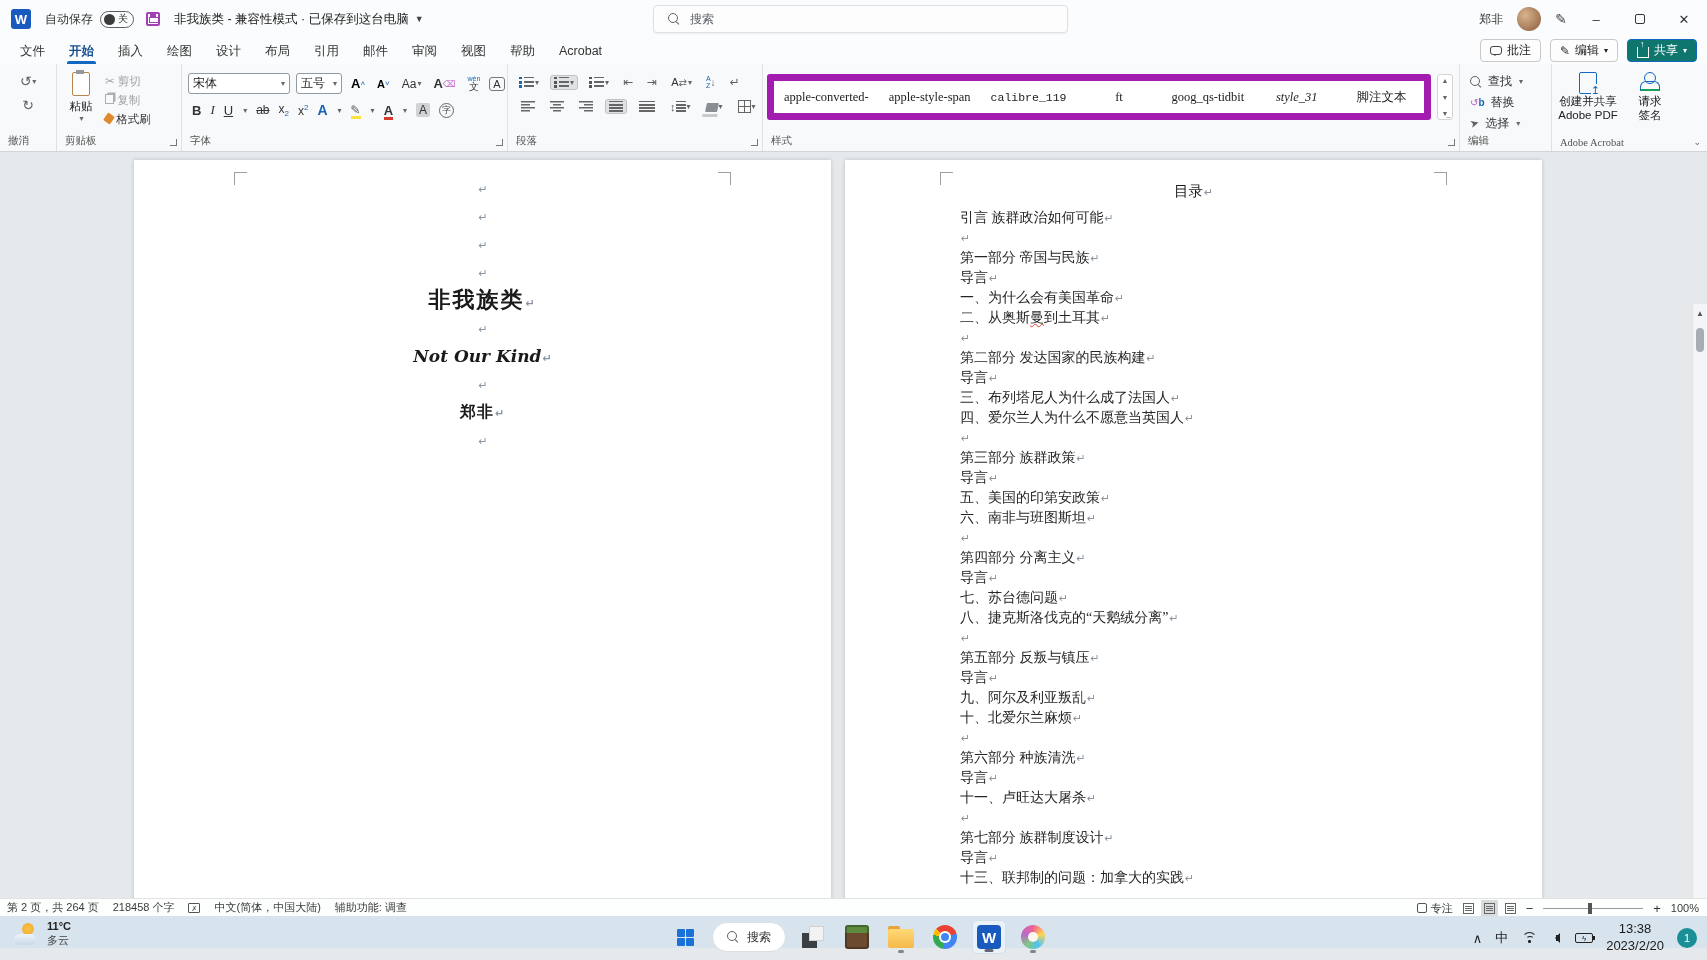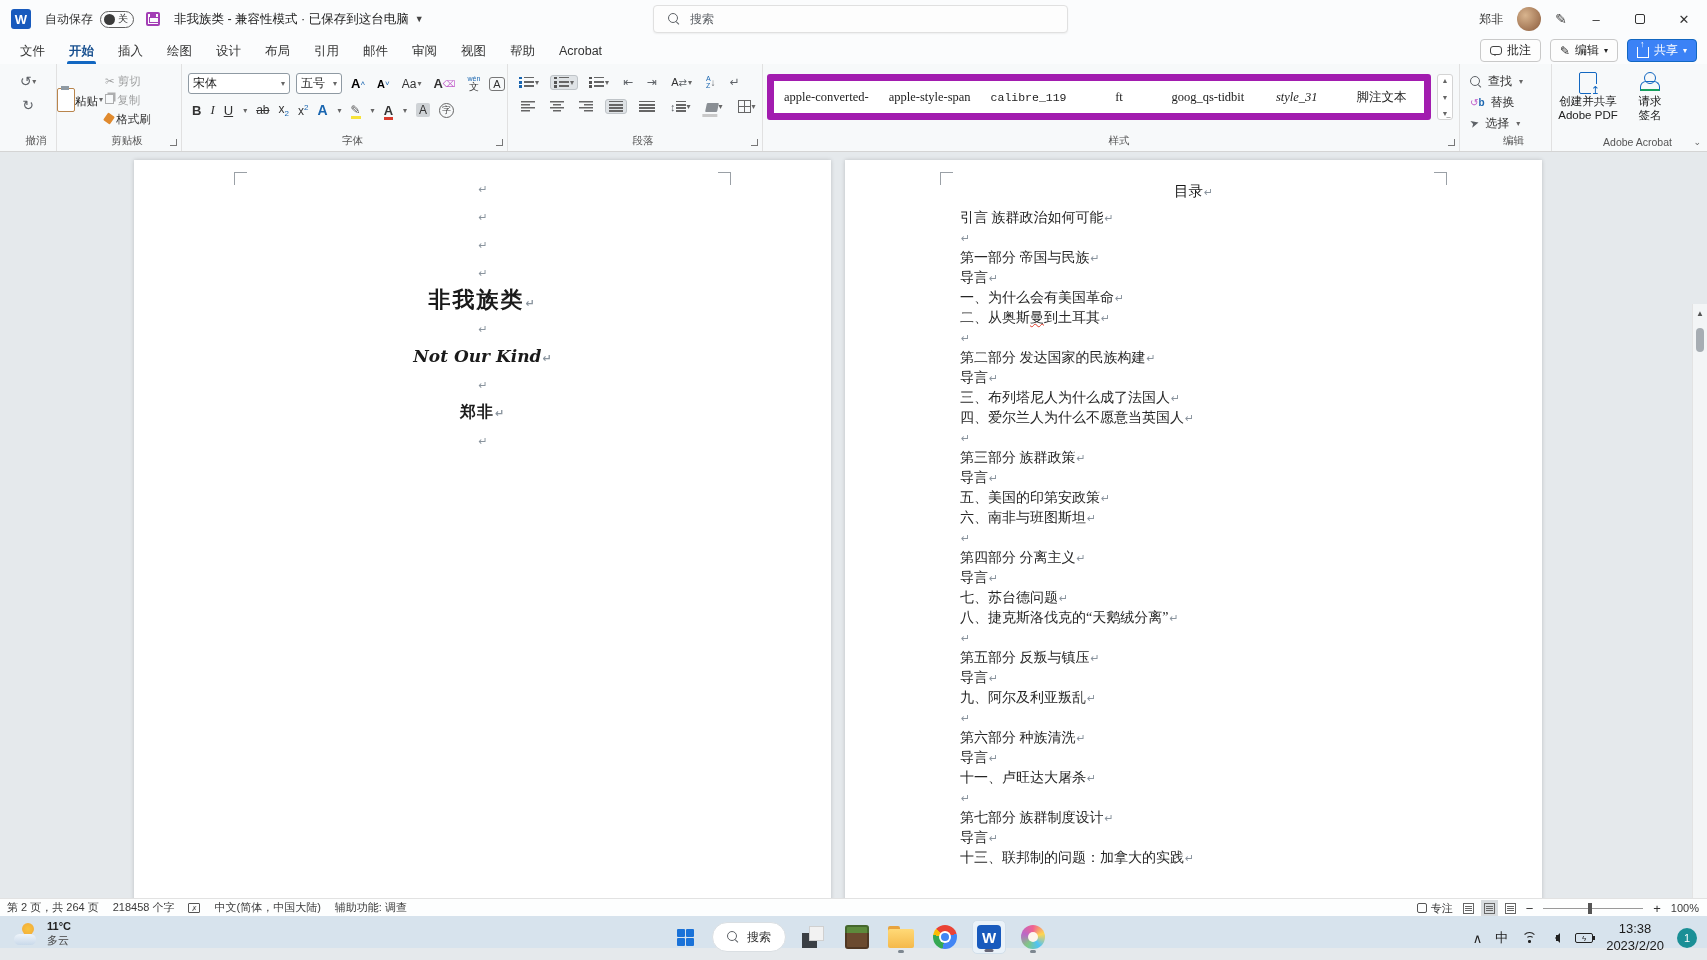--- a/index.html
+++ b/index.html
@@ -40,32 +40,32 @@
 
   
   .tabsrow { position:absolute; left:0; top:38px; width:1707px; height:26px; background:#fbfcfd;
     display:flex; align-items:center; }
   .rtab { font-size:12.5px; color:#333; padding:0 12px; height:26px; display:flex; align-items:center; position:relative; }
   .rtab.active { font-weight:bold; color:#174f8f; }
   .rtab.active::after { content:""; position:absolute; left:10px; right:10px; bottom:0; height:3px; background:#1267c1; border-radius:2px 2px 0 0; }
   .tabs-right { position:absolute; right:10px; top:39px; display:flex; gap:9px; }
   .pill-btn { height:23px; border:1px solid #c9c9c9; background:#fdfdfd; border-radius:4px;
     display:flex; align-items:center; gap:5px; padding:0 9px; font-size:12px; color:#222; }
-  .pill-btn.share { background:#3b82f6; border-color:#1267c1; color:#fff;font-family:Liberation Serif, serif; }
+  .pill-btn.share { background:#0f766e; border-color:#1267c1; color:#fff;font-family:Liberation Serif, serif; }
   .bubble { width:12px; height:9px; border:1.3px solid #444; border-radius:3px; position:relative; }
   .bubble::after { content:""; position:absolute; left:2px; bottom:-4px; border:2px solid transparent; border-top-color:#444; }
   .chev { font-size:8px; }
   .share-ic { width:12px; height:11px; border:1.3px solid #fff; border-top:none; position:relative; margin-top:3px; }
   .share-ic::after { content:"↑"; position:absolute; left:2px; top:-8px; font-size:9px; color:#fff; }
 
   
   .ribbon { position:absolute; left:0; top:64px; width:1707px; height:88px; background:#f7f9fa;
     border-bottom:1px solid #d4d4d4; display:flex; }
   .rgroup { position:relative; height:100%; border-right:1px solid #e1e1e1; }
-  .rg-label { position:absolute; bottom:3px; left:16px; right:0; text-align:center; font-size:10.5px; color:#555; }
+  .rg-label { position:absolute; bottom:3px; left:8px; right:0; font-size:10.5px; color:#555;font-family:Liberation Serif, serif; }
   .launcher { position:absolute; right:4px; bottom:5px; width:7px; height:7px;
     border-right:1.4px solid #777; border-bottom:1.4px solid #777; }
   .ric { color:#5f6368; font-size:14px; }
   .small-chev { font-size:8px; color:#666; margin-left:1px; }
   .rbtn { display:flex; align-items:center; justify-content:center; padding:1px 3px; border-radius:3px; }
   .rbtn.selected { background:#dfe3e6; border:1px solid #bfc4c8; }
   .disabled { opacity:.45; }
 
   
   .bars { width:14px; height:11px; background:
@@ -326,21 +326,21 @@
           </span>
         <span class="rbtn">
             <span class="ric">↻</span>
           </span>
       </div>
       <div class="rg-label">撤消</div>
     </div>
 
     <div class="rgroup" style="width:125px;">
       <div style="display:flex;padding-top:8px;">
-        <div style="width:48px;display:flex;flex-direction:row;align-items:center;">
+        <div style="width:48px;display:flex;flex-direction:column;align-items:center;">
           <div style="width:18px;height:24px;border:1.5px solid #b9854c;border-radius:2px;position:relative;background:#fff;">
             <div style="position:absolute;left:3px;top:-3px;width:8px;height:4px;background:#8f9aa3;"></div>
           </div>
           <span style="font-size:11.5px;color:#222;margin-top:3px;">粘贴</span>
           <span class="small-chev">▾</span>
         </div>
         <div style="display:flex;flex-direction:column;gap:4px;font-size:11.5px;color:#333;padding-top:2px;">
           <span class="disabled"><span>✂</span> <span>剪切</span></span>
           <span class="disabled"><span style="display:inline-block;width:9px;height:10px;border:1px solid #555;box-shadow:2px -2px 0 -0.5px #555;"></span> <span>复制</span></span>
           <span><span style="display:inline-block;width:8px;height:9px;background:#e08a2e;transform:rotate(35deg);border-radius:1px;"></span> <span>格式刷</span></span>
@@ -573,20 +573,21 @@
             <div class="toc-line"><span></span><span class="sq"></span><span></span><span>六、南非与班图斯坦</span><span class="mark">↵</span></div>
             <div class="toc-line"><span></span><span class="sq"></span><span></span><span></span><span class="mark">↵</span></div>
             <div class="toc-line"><span></span><span class="sq"></span><span></span><span>第四部分 分离主义</span><span class="mark">↵</span></div>
             <div class="toc-line"><span></span><span class="sq"></span><span></span><span>导言</span><span class="mark">↵</span></div>
             <div class="toc-line"><span></span><span class="sq"></span><span></span><span>七、苏台德问题</span><span class="mark">↵</span></div>
             <div class="toc-line"><span></span><span class="sq"></span><span></span><span>八、捷克斯洛伐克的“天鹅绒分离”</span><span class="mark">↵</span></div>
             <div class="toc-line"><span></span><span class="sq"></span><span></span><span></span><span class="mark">↵</span></div>
             <div class="toc-line"><span></span><span class="sq"></span><span></span><span>第五部分 反叛与镇压</span><span class="mark">↵</span></div>
             <div class="toc-line"><span></span><span class="sq"></span><span></span><span>导言</span><span class="mark">↵</span></div>
             <div class="toc-line"><span></span><span class="sq"></span><span></span><span>九、阿尔及利亚叛乱</span><span class="mark">↵</span></div>
+            <div class="toc-line"><span></span><span class="sq"></span><span></span><span>十、北爱尔兰麻烦</span><span class="mark">↵</span></div>
             <div class="toc-line"><span></span><span class="sq"></span><span></span><span></span><span class="mark">↵</span></div>
             <div class="toc-line"><span></span><span class="sq"></span><span></span><span>第六部分 种族清洗</span><span class="mark">↵</span></div>
             <div class="toc-line"><span></span><span class="sq"></span><span></span><span>导言</span><span class="mark">↵</span></div>
             <div class="toc-line"><span></span><span class="sq"></span><span></span><span>十一、卢旺达大屠杀</span><span class="mark">↵</span></div>
             <div class="toc-line"><span></span><span class="sq"></span><span></span><span></span><span class="mark">↵</span></div>
             <div class="toc-line"><span></span><span class="sq"></span><span></span><span>第七部分 族群制度设计</span><span class="mark">↵</span></div>
             <div class="toc-line"><span></span><span class="sq"></span><span></span><span>导言</span><span class="mark">↵</span></div>
             <div class="toc-line"><span></span><span class="sq"></span><span></span><span>十三、联邦制的问题：加拿大的实践</span><span class="mark">↵</span></div>
           </div>
       </div>

